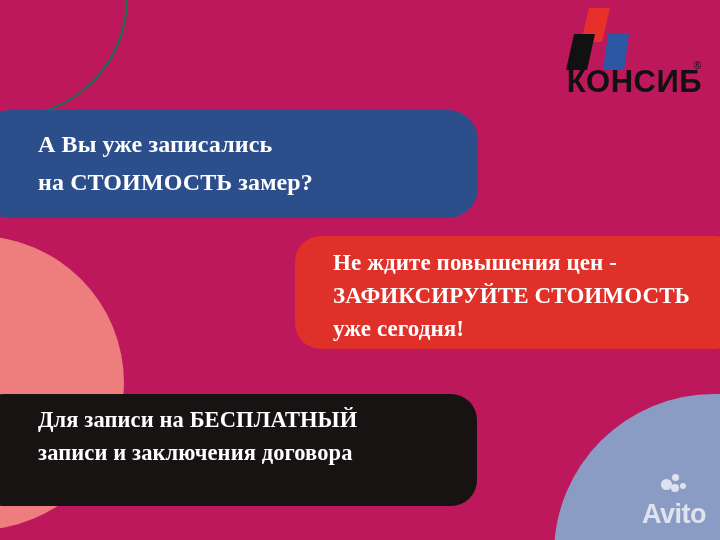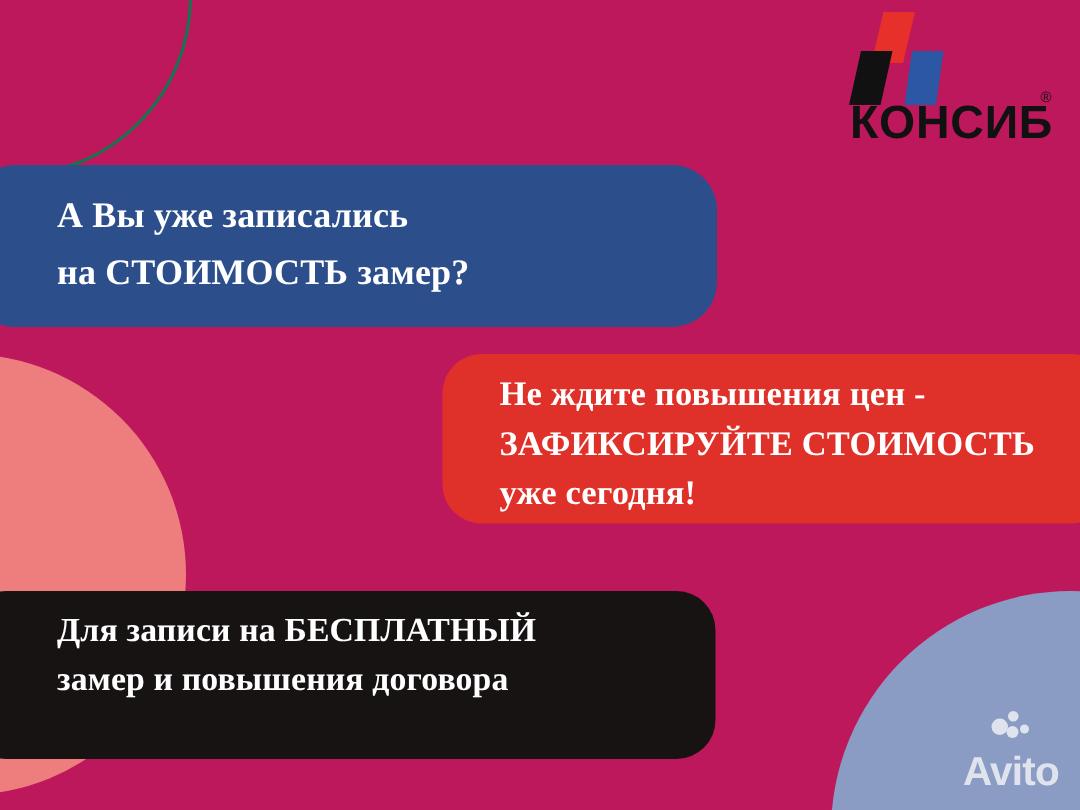--- a/index.html
+++ b/index.html
@@ -211,21 +211,21 @@
   </div>
 
   <div class="banner" id="banner-red">
     <div class="line"> Не ждите повышения цен -</div>
     <div class="line">ЗАФИКСИРУЙТЕ СТОИМОСТЬ</div>
     <div class="line">уже сегодня!</div>
   </div>
 
   <div class="banner" id="banner-black">
     <div class="line"> Для записи на БЕСПЛАТНЫЙ</div>
-    <div class="line">замер и повышения договора</div>
+    <div class="line">записи и заключения договора</div>
   </div>
 
   <div id="avito-watermark">
     <span id="avito-dots">
       <i class="d1"></i>
         <i class="d2"></i>
         <i class="d3"></i>
         <i class="d4"></i>
     </span>
     <span id="avito-text">Avito</span>

